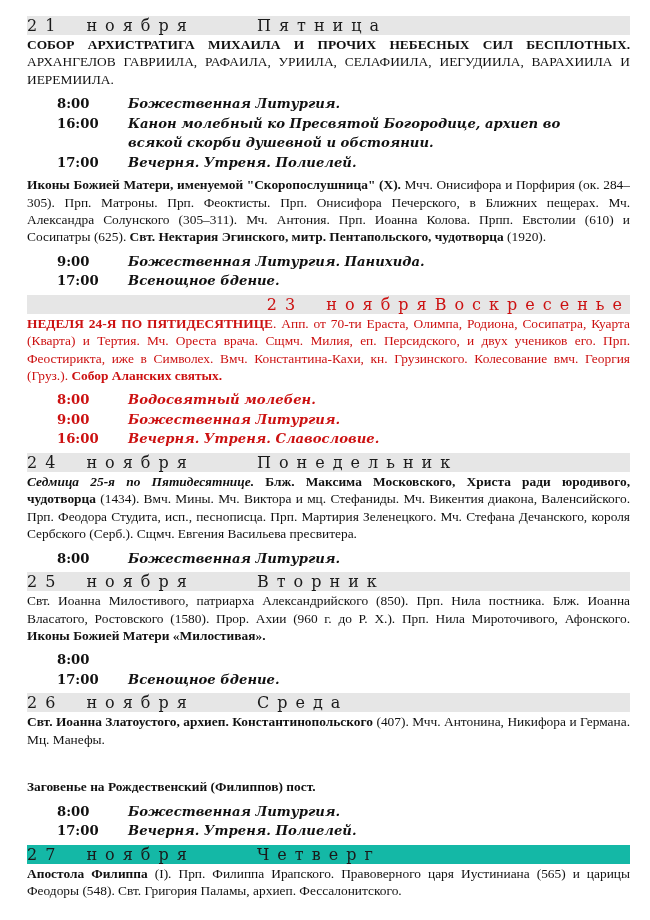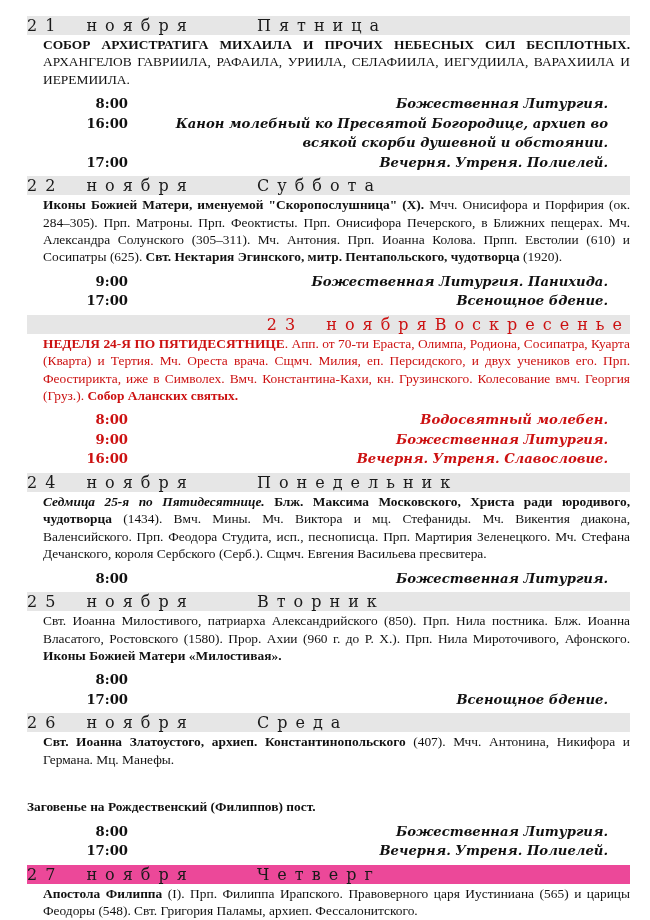--- a/index.html
+++ b/index.html
@@ -12,44 +12,43 @@
       font-family: "DejaVu Serif", serif;
       font-weight: normal;
       font-size: 16px;
       line-height: 19px;
       color: #1a1a1a;
       white-space: nowrap;
       overflow: hidden;
       letter-spacing: 8px;
       word-spacing: 10px;
     }
-    .day-header.dark { background: #ec4899; }
+    .day-header.dark { background: #14b8a6; }
     .day-header .date { display: inline-block; width: 230px; }
     .day-header .weekday { display: inline-block; }
     .day-header.red { color: #cc1111; text-align: right; }
     .desc {
       font-family: "Liberation Serif", serif;
       font-size: 13.4px;
       line-height: 17.4px;
       color: #111;
       text-align: justify;
       margin-top: 1px;
-      margin-left: 16px;
     }
     .desc.red { color: #cc1111; }
     .desc b { font-weight: bold; }
     .note {
       font-family: "Liberation Serif", serif;
       font-weight: bold;
       font-size: 13.4px;
       line-height: 17.4px;
       color: #111;
       margin-top: 30px;
     }
-    .services { margin-top: 6px; margin-bottom: 4px; text-align: right; }
+    .services { margin-top: 6px; margin-bottom: 4px; }
     .service { display: flex; font-family: "DejaVu Serif", serif; font-size: 13.2px; line-height: 19.5px; color: #111; }
     .service .time { width: 71px; padding-left: 30px; font-weight: bold; flex-shrink: 0; }
     .service .name { font-weight: bold; font-style: italic; width: 480px; }
     .service.red { color: #cc1111; }
   </style>
 </head>
 <body>
 
 <div class="page" id="page">
     <section class="day">
@@ -67,23 +66,20 @@
     <span class="time">16:00</span>
     <span class="name">Канон молебный ко Пресвятой Богородице, архиеп во всякой скорби душевной и обстоянии.</span>
   </div>
         <div class="service">
     <span class="time">17:00</span>
     <span class="name">Вечерня. Утреня. Полиелей.</span>
   </div>
       </div>
   </section>
     <section class="day">
-    <div class="day-header">
-      <span class="date">22 ноября</span><span class="weekday">Суббота</span>
-    </div>
     <div class="desc"><b>Иконы Божией Матери, именуемой "Скоропослушница" (X).</b><span> Мчч. Онисифора и Порфирия (ок. 284–305). Прп. Матроны. Прп. Феоктисты. Прп. Онисифора Печерского, в Ближних пещерах. Мч. Александра Солунского (305–311). Мч. Антония. Прп. Иоанна Колова. Прпп. Евстолии (610) и Сосипатры (625). </span><b>Свт. Нектария Эгинского, митр. Пентапольского, чудотворца</b><span> (1920).</span></div>
 
     <div class="services">
         <div class="service">
     <span class="time">9:00</span>
     <span class="name">Божественная Литургия. Панихида.</span>
   </div>
         <div class="service">
     <span class="time">17:00</span>
     <span class="name">Всенощное бдение.</span>

